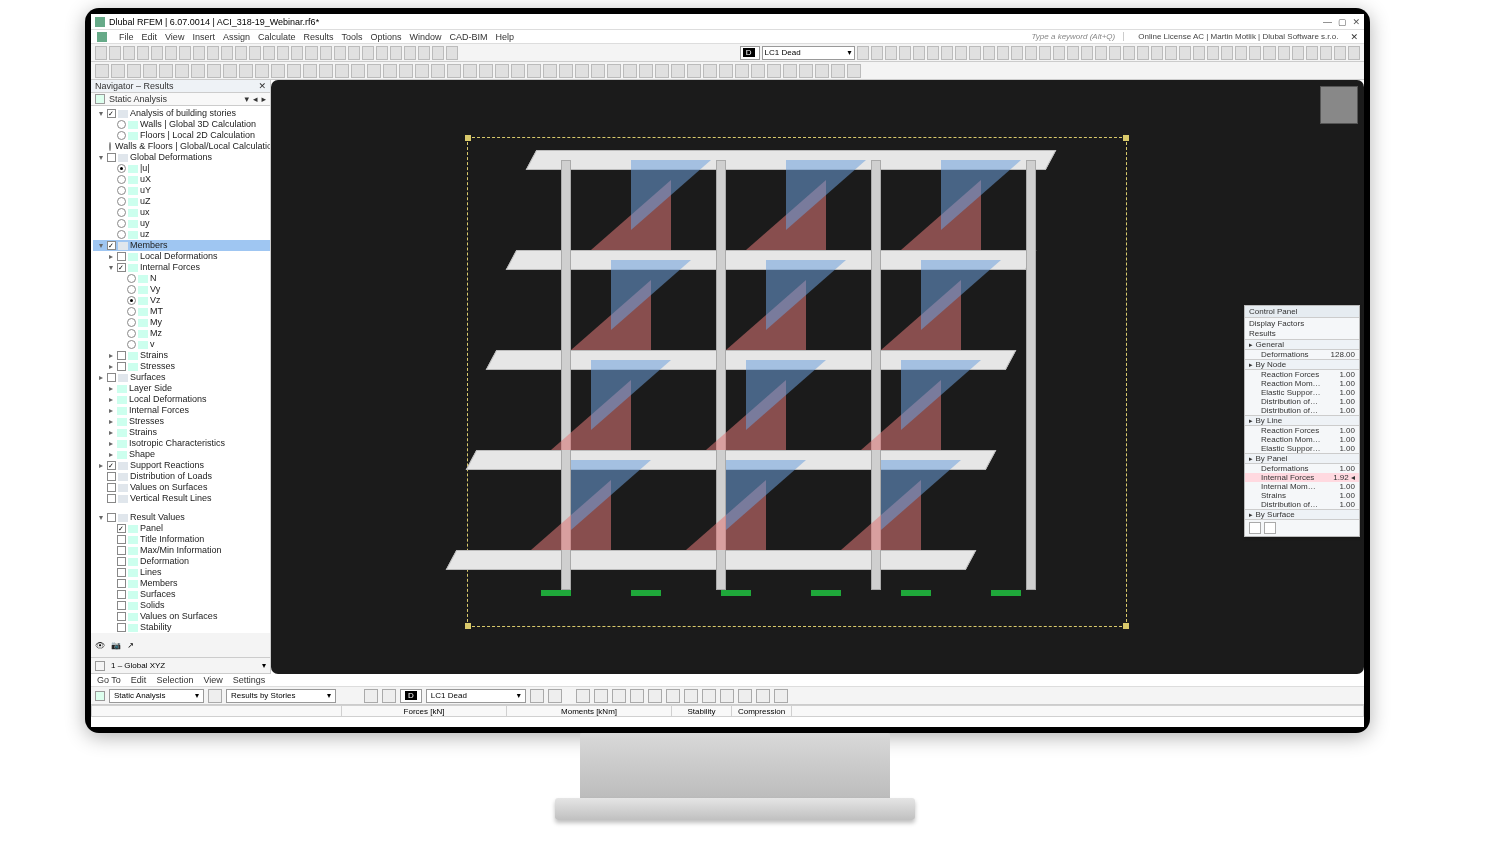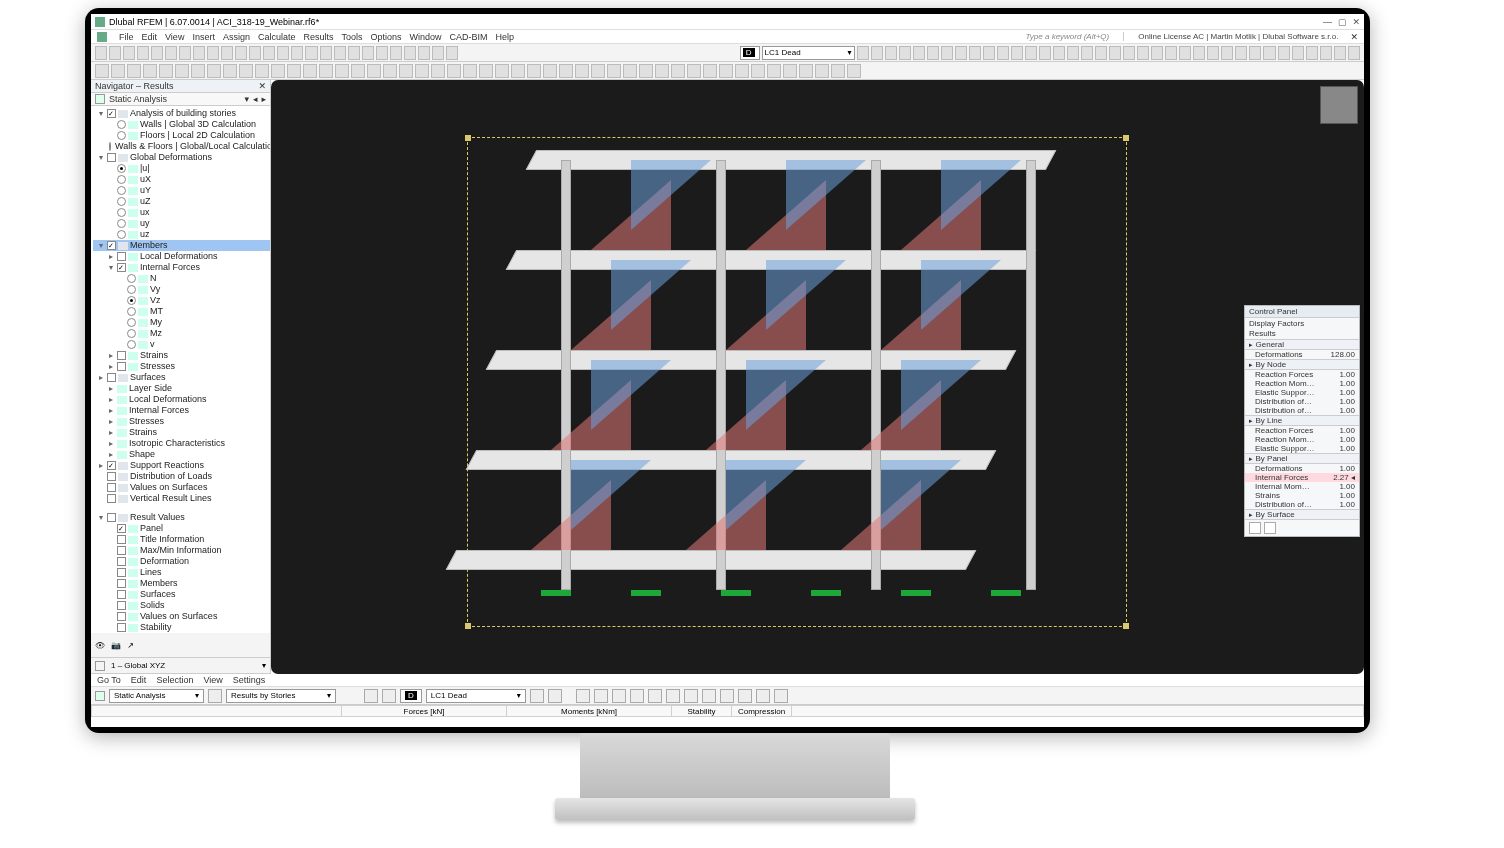--- a/index.html
+++ b/index.html
@@ -5,21 +5,21 @@
   * { box-sizing: border-box; margin: 0; padding: 0; font-family: "Segoe UI", Tahoma, sans-serif; }
   body { background:#fff; width:1504px; height:848px; overflow:hidden; position:relative; }
   .monitor { position:absolute; left:85px; top:8px; width:1285px; height:725px; background:#000; border-radius:14px; padding:6px; box-shadow:0 4px 20px rgba(0,0,0,.3);}
   .screen { width:100%; height:100%; background:#fff; position:relative; overflow:hidden;}
   .titlebar { height:16px; background:#fff; border-bottom:1px solid #ddd; font-size:9px; display:flex; align-items:center; padding:0 4px; }
   .titlebar .app-icon { width:10px;height:10px;background:#6a8; margin-right:4px;}
   .win-btns { margin-left:auto; display:flex; gap:6px;}
   .win-btns span { font-size:9px; color:#555; cursor:pointer;}
   .menubar { height:14px; font-size:9px; background:#fff; border-bottom:1px solid #ddd; display:flex; align-items:center; padding:0 6px; gap:8px; color:#333;}
   .menubar span { cursor:pointer;}
-  .menubar .search-hint { margin-left:auto; color:#888; font-style:italic; font-size:8px; margin-right:6px;}
+  .menubar .search-hint { margin-left:auto; color:#888; font-style:italic; font-size:8px; }
   .menubar .right-info { font-size:8px; color:#444; border-left:1px solid #ccc; padding-left:14px;}
   .toolbar { height:18px; background:#f4f4f4; border-bottom:1px solid #ccc; display:flex; align-items:center; padding:0 4px; gap:2px;}
   .toolbar .tb { width:14px; height:14px; background:#e0e0e0; border:1px solid #bbb; display:inline-block;}
   .lc-combo { font-size:8px; height:14px; border:1px solid #999; background:#fff; padding:0 2px; display:flex; align-items:center; }
   .lc-combo .tag { background:#000; color:#fff; padding:0 3px; margin-right:2px;}
   .body-area { display:flex; height:calc(100% - 14px - 16px - 18px - 18px - 11px - 14px - 14px - 14px);}
   .nav { width:180px; background:#fff; border-right:1px solid #ccc; display:flex; flex-direction:column; font-size:9px;}
   .nav-title { background:#eef2f6; border-bottom:1px solid #ccc; padding:1px 4px; font-size:9px; display:flex; align-items:center; color:#333;}
   .nav-title .close { margin-left:auto; font-size:9px;}
   .nav-sub { background:#f8f8f8; border-bottom:1px solid #ccc; padding:1px 4px; font-size:9px; color:#333; display:flex; align-items:center; gap:4px;}
@@ -40,21 +40,21 @@
   .bldg { position:absolute; left:260px; top:70px; width:560px; height:470px;}
   .slab { position:absolute; width:100%; height:20px; background:#e6e6e6; border:1px solid #bbb; transform:skewX(-28deg);}
   .col { position:absolute; width:10px; background:#cfcfcf; border:1px solid #aaa;}
   .diag-pink { position:absolute; border-bottom:70px solid rgba(225,120,120,.55); border-left:80px solid transparent;}
   .diag-blue { position:absolute; border-top:70px solid rgba(110,160,220,.55); border-right:80px solid transparent;}
   .support { position:absolute; width:30px; height:6px; background:#1fa83a;}
   .ctrl-panel { position:absolute; right:4px; top:225px; width:116px; background:#f5f7f9; border:1px solid #bbb; font-size:8px; color:#333; box-shadow:0 1px 3px rgba(0,0,0,.2);}
   .ctrl-panel .hdr { background:#e6ecf1; padding:1px 4px; border-bottom:1px solid #ccc;}
   .ctrl-panel .sec { background:#eef2f6; padding:0 4px; border-top:1px solid #ccc; border-bottom:1px solid #ccc; display:flex; align-items:center;}
   .ctrl-panel .sec::before{content:"▸"; font-size:7px; margin-right:3px;}
-  .ctrl-panel .row { display:flex; justify-content:space-between; padding:0 4px 0 10px;}
+  .ctrl-panel .row { display:flex; justify-content:space-between; padding:0 4px 0 16px;}
   .ctrl-panel .row.hl { background:#ffd9e0;}
   .ctrl-panel .ftr { padding:2px 4px; display:flex; gap:3px;}
   .ctrl-panel .ftr span { width:12px;height:12px; border:1px solid #aaa; background:#fff;}
   .results-bar { height:13px; background:#d4e6f8; border-top:1px solid #aac; border-bottom:1px solid #aac; font-size:9px; padding:0 4px; display:flex; align-items:center; color:#224;}
   .results-bar .sp { margin-left:auto; font-size:9px;}
   .results-menu { height:13px; font-size:9px; display:flex; align-items:center; gap:10px; padding:0 6px; border-bottom:1px solid #ddd; color:#333;}
   .results-tb { height:18px; background:#f4f4f4; border-bottom:1px solid #ccc; display:flex; align-items:center; padding:0 4px; gap:4px; font-size:8px;}
   .results-tb .combo{ border:1px solid #999; background:#fff; padding:0 4px; height:14px; display:flex; align-items:center;}
   .results-tb .btn{ width:14px;height:14px; border:1px solid #aaa; background:#eee;}
   .table-area { height:53px; font-size:8px; border-bottom:1px solid #ccc; overflow:hidden; position:relative;}
@@ -619,21 +619,21 @@
                 <span>Elastic Suppor…</span>
                 <span>1.00</span>
               </div>
               <div class="sec">By Panel</div>
               <div class="row">
                 <span>Deformations</span>
                 <span>1.00</span>
               </div>
               <div class="row hl">
                 <span>Internal Forces</span>
-                <span>2.27 ◂</span>
+                <span>1.92 ◂</span>
               </div>
               <div class="row">
                 <span>Internal Mom…</span>
                 <span>1.00</span>
               </div>
               <div class="row">
                 <span>Strains</span>
                 <span>1.00</span>
               </div>
               <div class="row">

